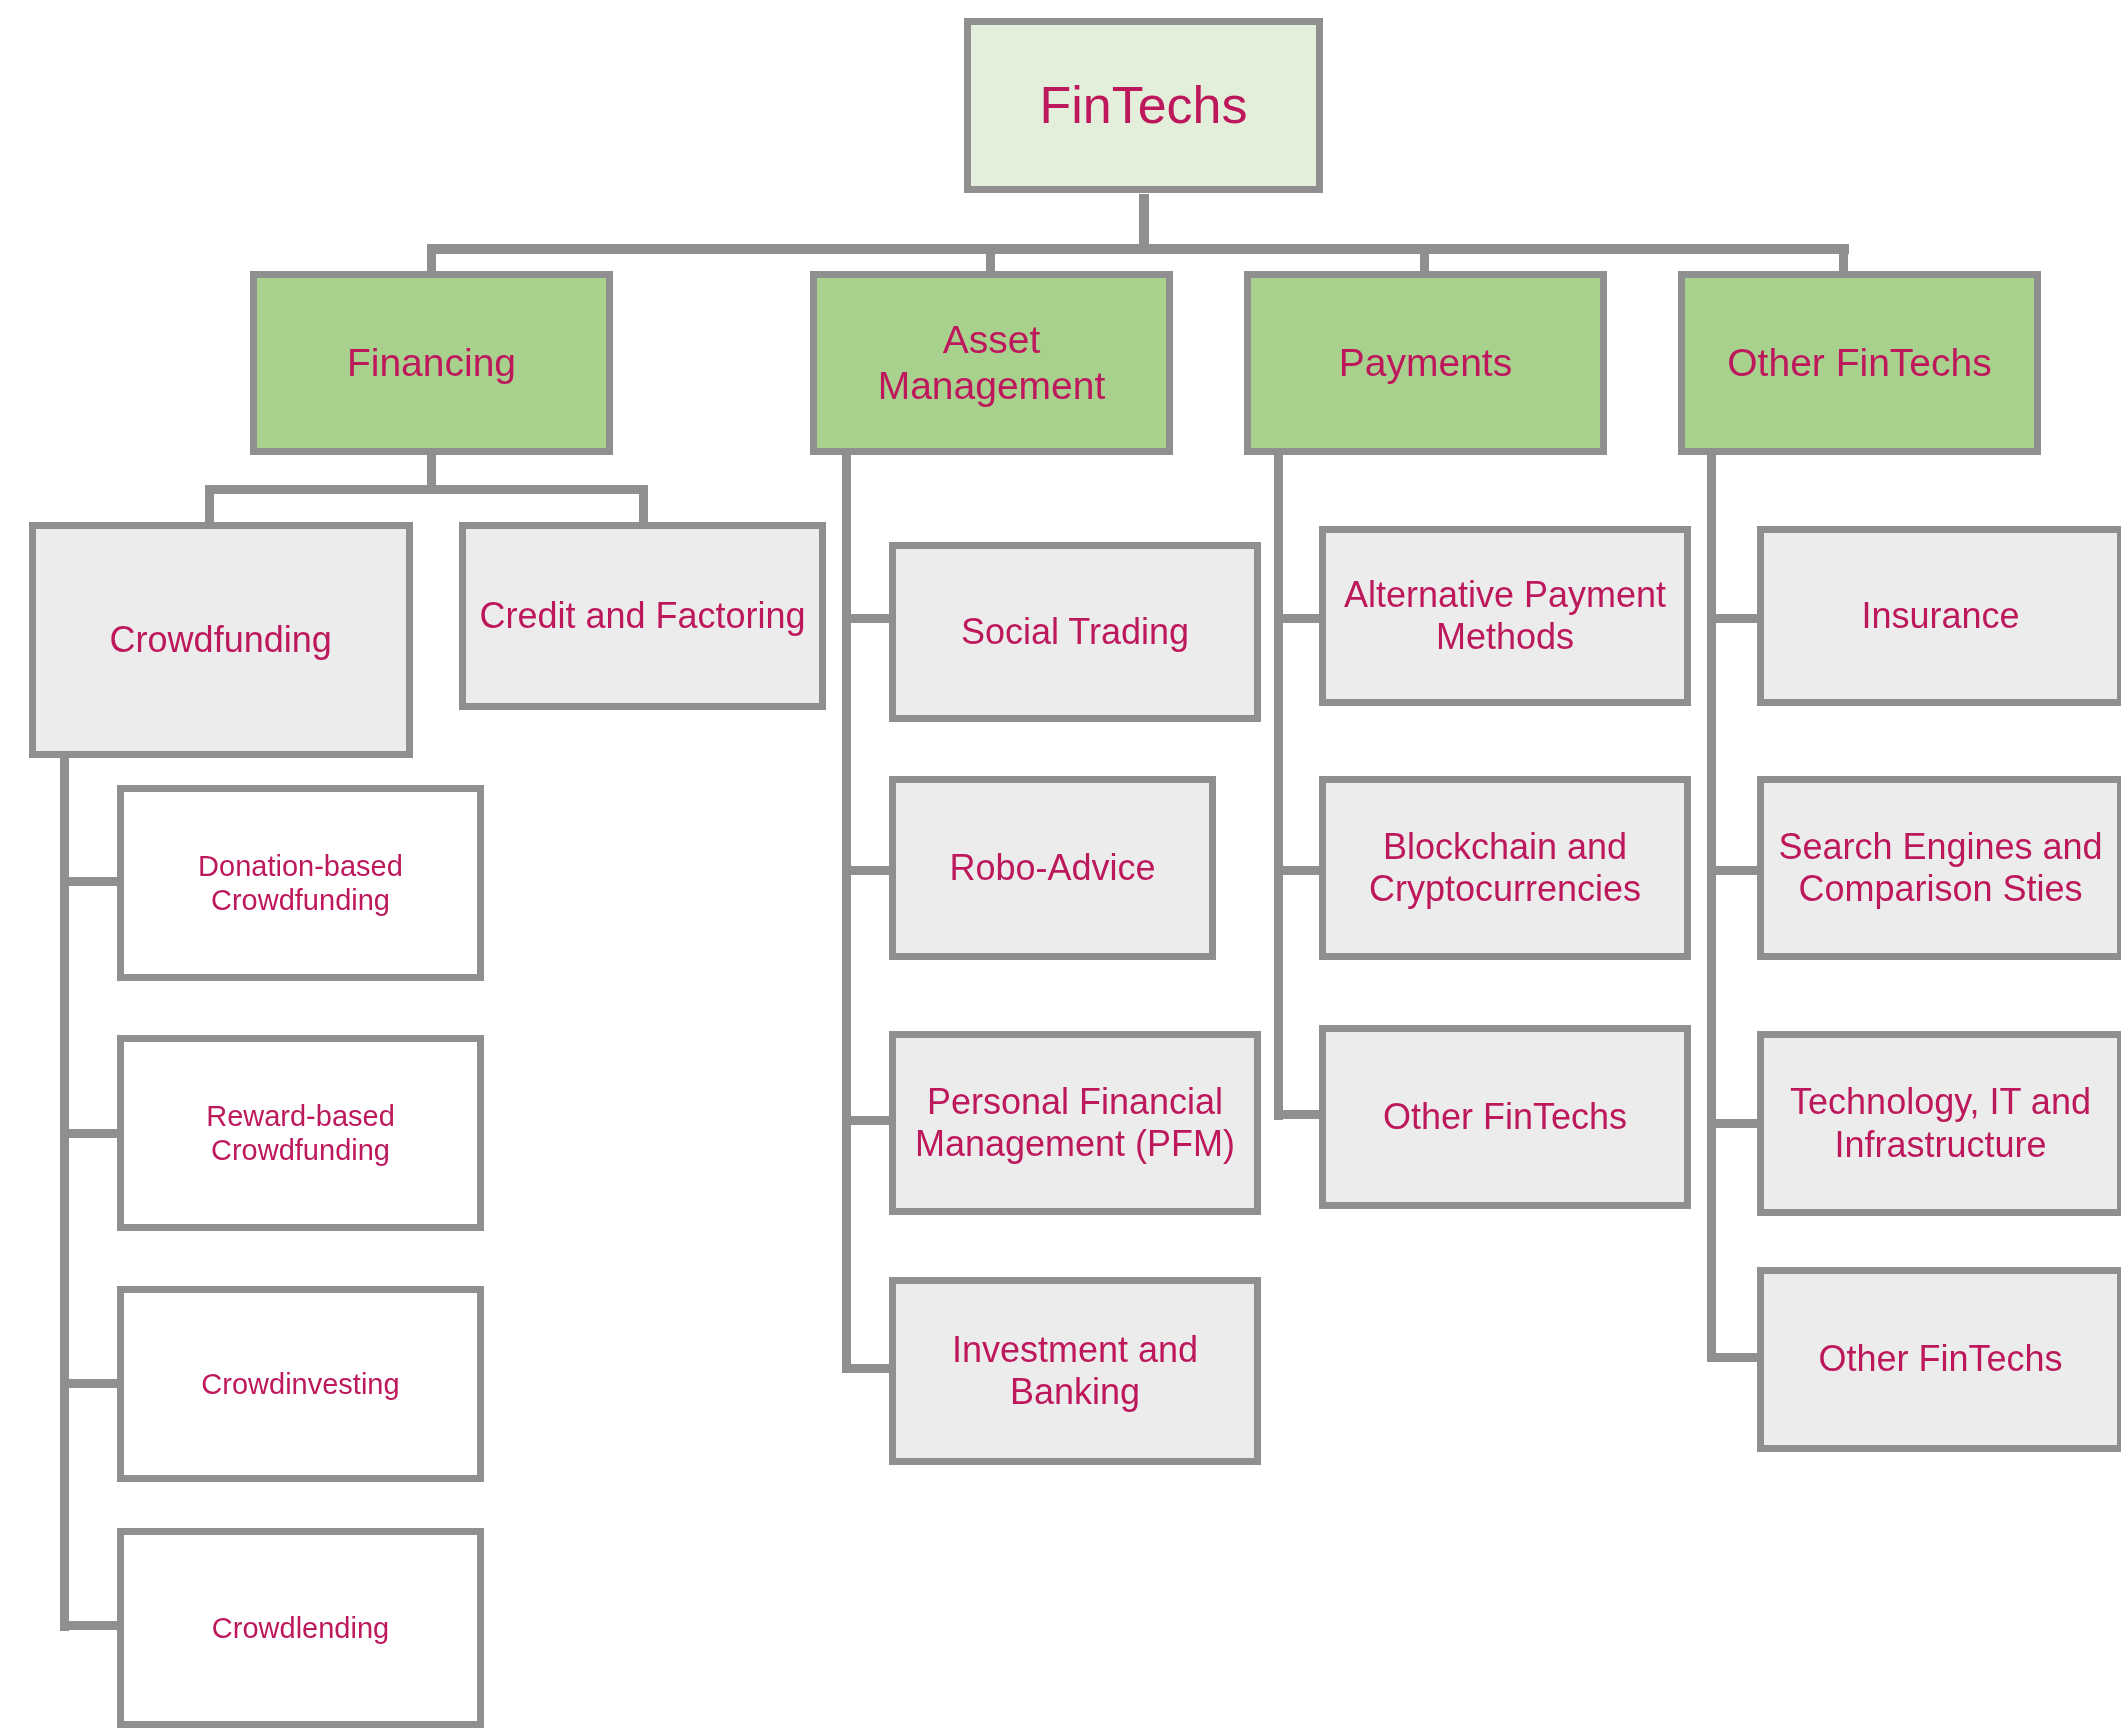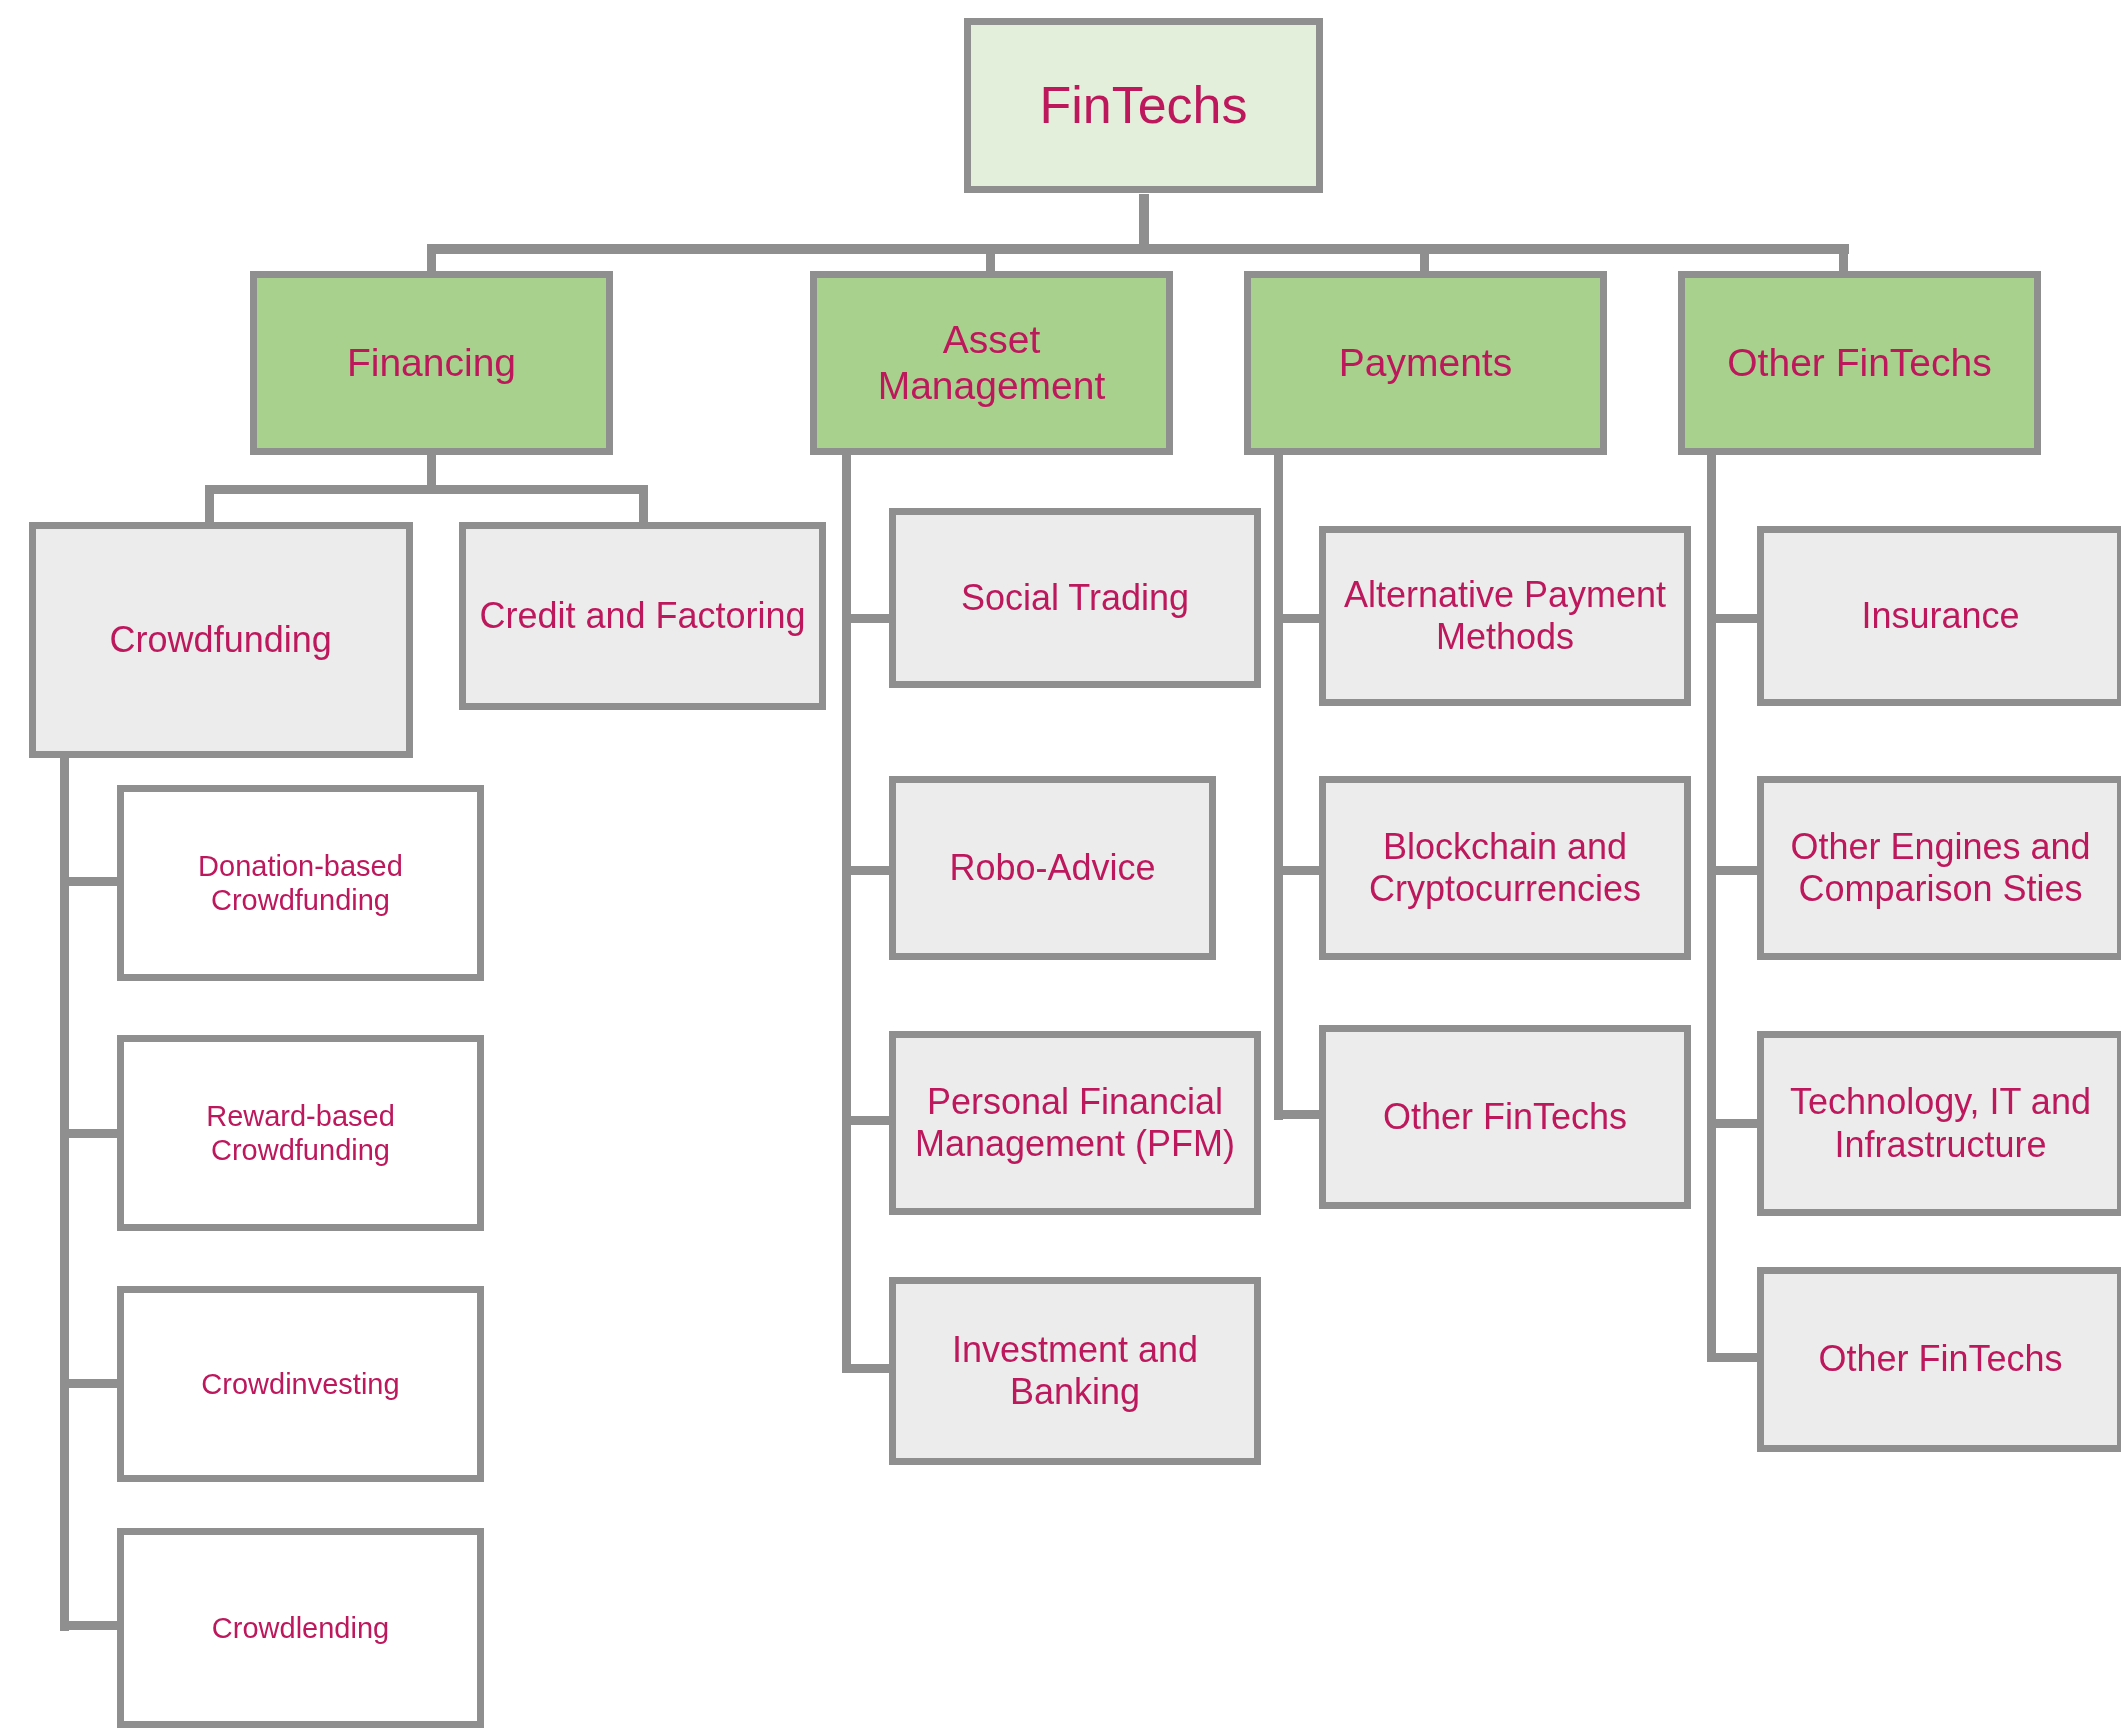--- a/index.html
+++ b/index.html
@@ -99,21 +99,21 @@
   <div class="node lvl3" style="left:117px;top:1035px;width:367px;height:196px;">
     <span>Reward-based Crowdfunding</span>
   </div>
   <div class="node lvl3" style="left:117px;top:1286px;width:367px;height:196px;">
     <span>Crowdinvesting</span>
   </div>
   <div class="node lvl3" style="left:117px;top:1528px;width:367px;height:200px;">
     <span>Crowdlending</span>
   </div>
 
-  <div class="node lvl2" style="left:889px;top:508px;width:372px;height:180px;">
+  <div class="node lvl2" style="left:889px;top:542px;width:372px;height:180px;">
     <span>Social Trading</span>
   </div>
   <div class="node lvl2" style="left:889px;top:776px;width:327px;height:184px;">
     <span>Robo-Advice</span>
   </div>
   <div class="node lvl2" style="left:889px;top:1031px;width:372px;height:184px;">
     <span>Personal Financial Management (PFM)</span>
   </div>
   <div class="node lvl2" style="left:889px;top:1277px;width:372px;height:188px;">
     <span>Investment and Banking</span>
@@ -126,21 +126,21 @@
     <span>Blockchain and Cryptocurrencies</span>
   </div>
   <div class="node lvl2" style="left:1319px;top:1025px;width:372px;height:184px;">
     <span>Other FinTechs</span>
   </div>
 
   <div class="node lvl2" style="left:1757px;top:526px;width:367px;height:180px;">
     <span>Insurance</span>
   </div>
   <div class="node lvl2" style="left:1757px;top:776px;width:367px;height:184px;">
-    <span>Other Engines and Comparison Sties</span>
+    <span>Search Engines and Comparison Sties</span>
   </div>
   <div class="node lvl2" style="left:1757px;top:1031px;width:367px;height:185px;">
     <span>Technology, IT and Infrastructure</span>
   </div>
   <div class="node lvl2" style="left:1757px;top:1267px;width:367px;height:185px;">
     <span>Other FinTechs</span>
   </div>
 
 </div>
 

